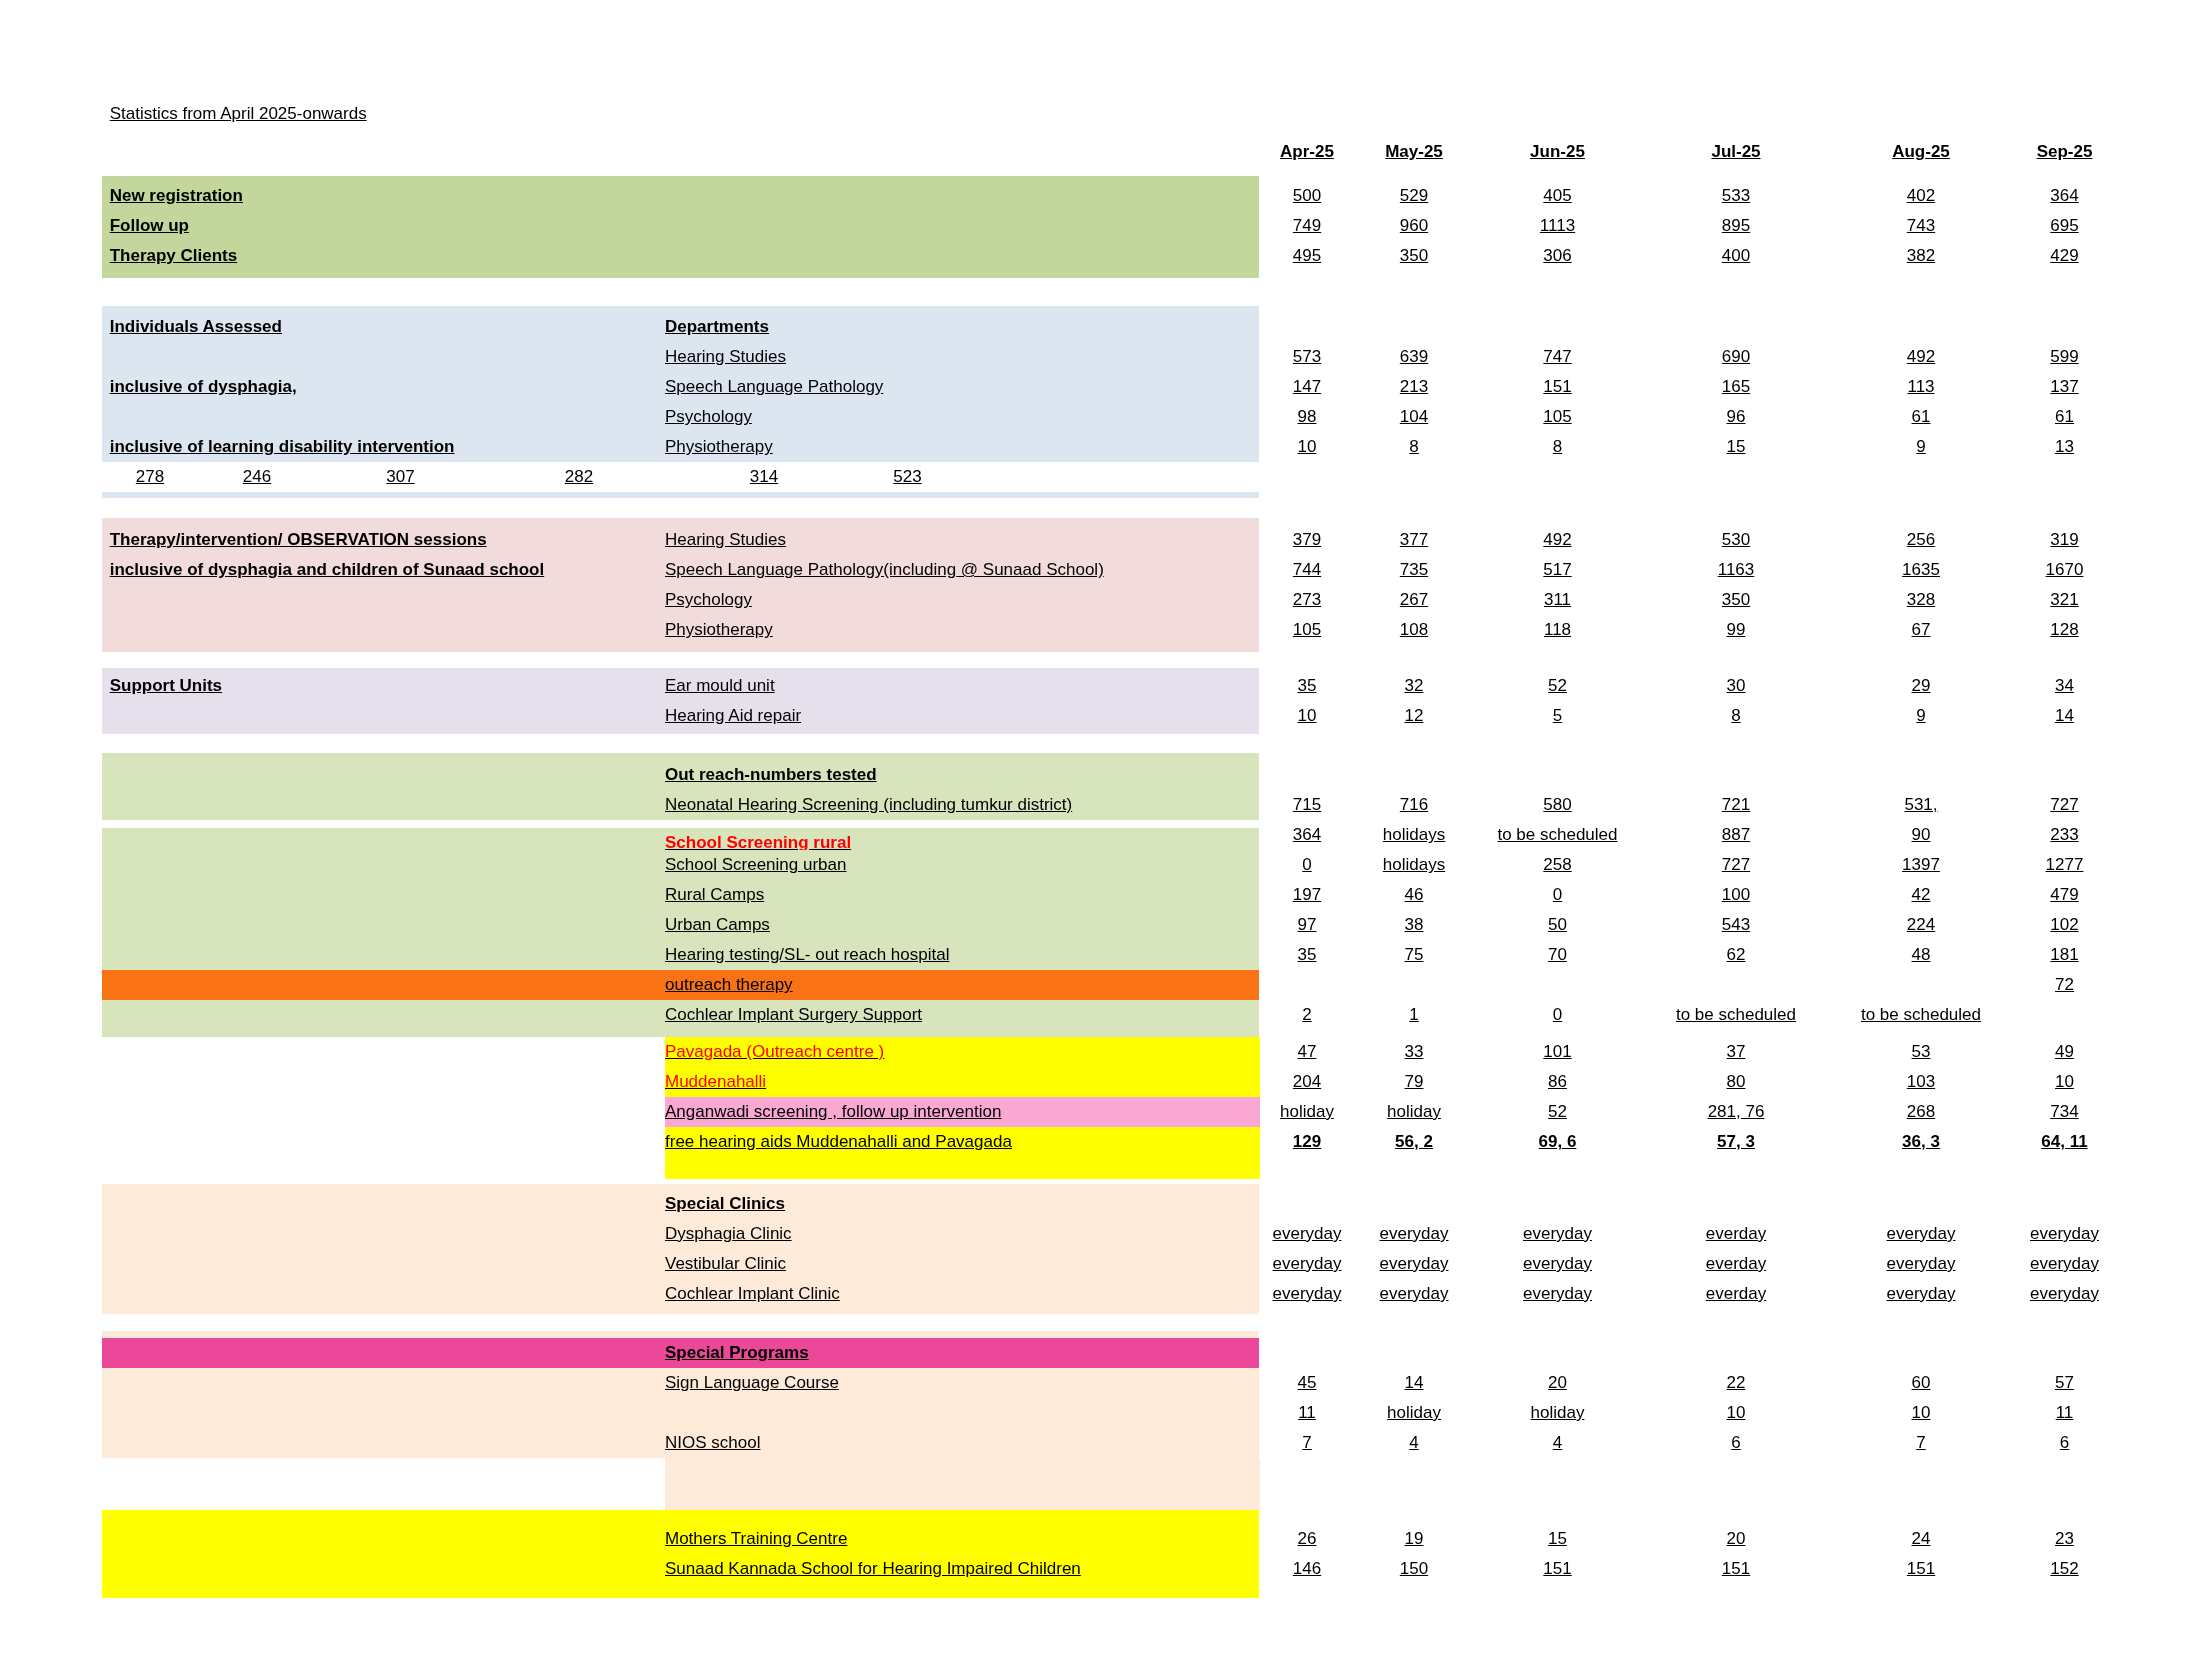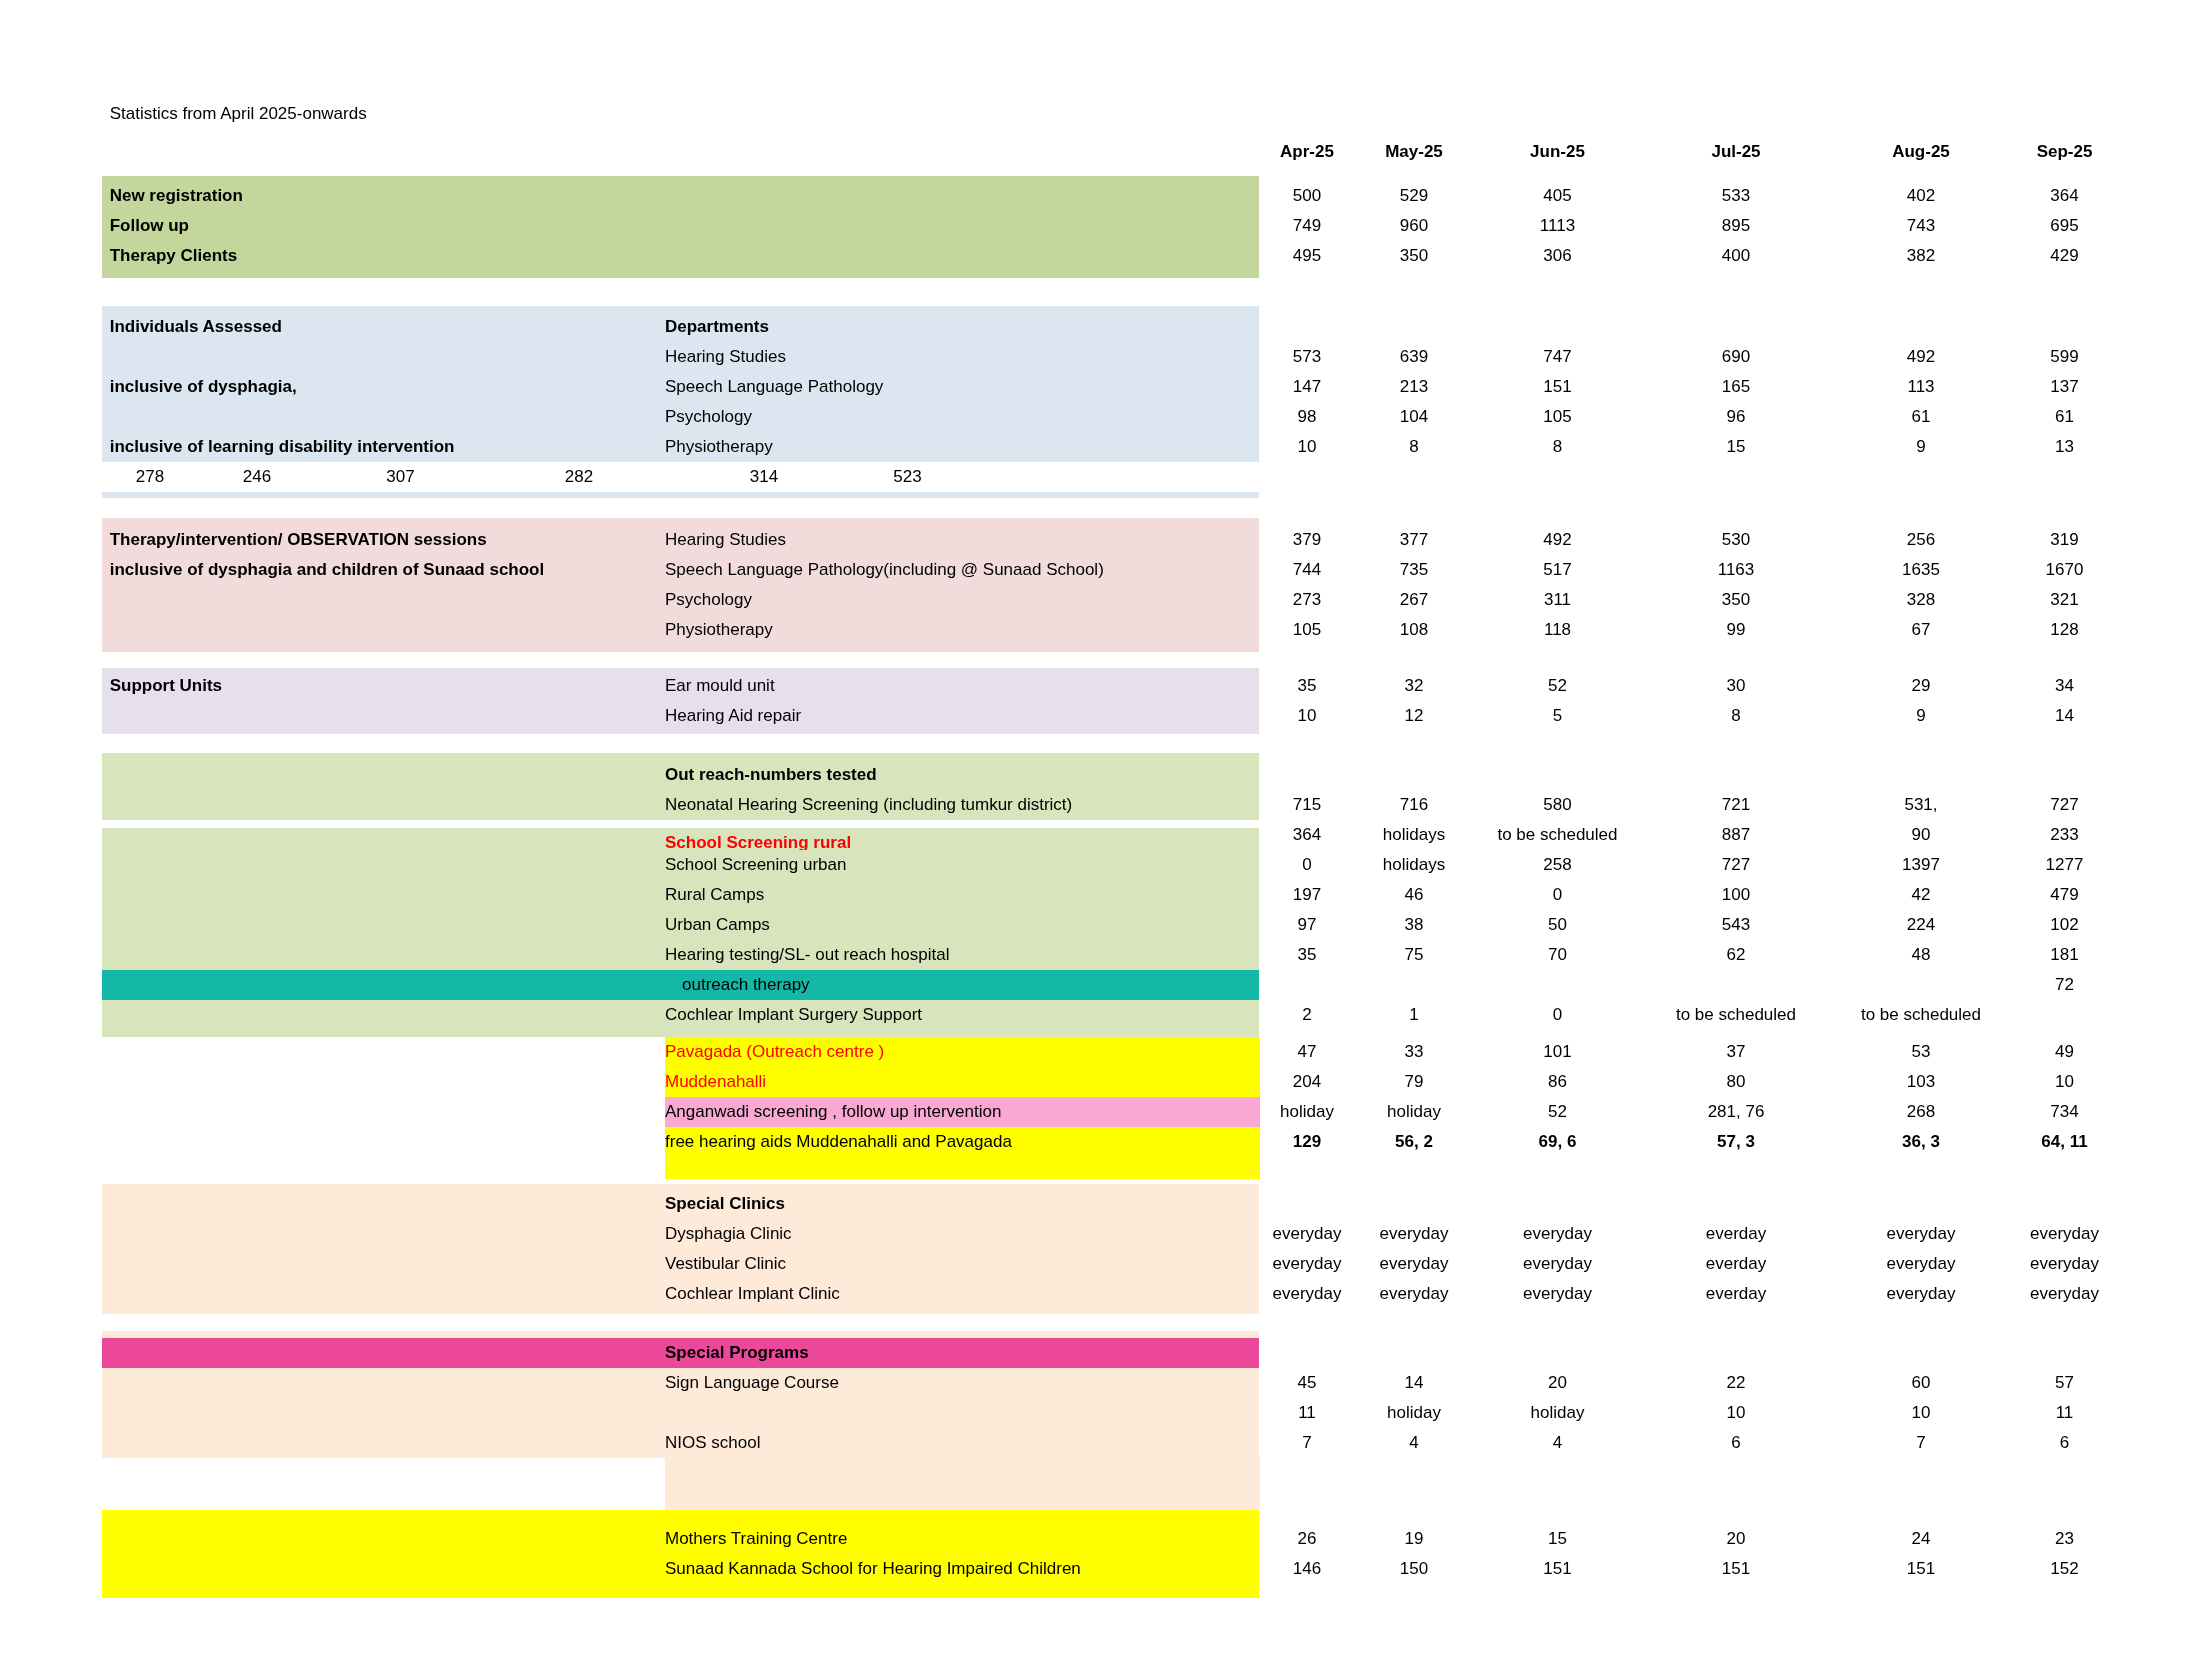--- a/index.html
+++ b/index.html
@@ -1,21 +1,21 @@
 <!DOCTYPE html>
 <html style="font-size:13.8px"><head>
 <meta charset="utf-8">
 <style>
   html,body{margin:0;padding:0;background:#ffffff;}
   body{
     width:2203px;height:1664px;overflow:hidden;
     font-family:"Liberation Sans", sans-serif;
     font-size:17px;color:#000;
   }
-  .page{padding-top:103px;padding-left:102px;}
+  .page{padding-top:103px;padding-left:102px;text-decoration:underline;}
   .title{padding-left:7.7px;height:22.4px;line-height:22.4px;}
   .hdr-gap{height:12px;}
   .row{display:flex;height:30px;align-items:center;}
   .labels{display:flex;width:1157px;height:100%;align-items:center;flex:none;}
   .c1{width:563px;padding-left:7.7px;box-sizing:border-box;height:100%;display:flex;align-items:center;flex:none;}
   .c2{width:595px;box-sizing:border-box;height:100%;display:flex;align-items:center;flex:none;}
   .vals{display:flex;height:100%;align-items:center;flex:none;}
   .v{height:100%;display:flex;align-items:center;justify-content:center;text-align:center;flex:none;}
   .v0{width:96px}.v1{width:118px}.v2{width:169px}.v3{width:188px}.v4{width:182px}.v5{width:105px}
   .b{font-weight:bold;}
@@ -406,21 +406,21 @@
           <div class="vals">
             <div class="v v0">35</div>
             <div class="v v1">75</div>
             <div class="v v2">70</div>
             <div class="v v3">62</div>
             <div class="v v4">48</div>
             <div class="v v5">181</div>
           </div>
         </div>
         <div class="row">
-          <div class="labels" style="background-color: #14b8a6; gap: 17px;">
+          <div class="labels" style="background-color: #f97316;">
             <div class="c1"></div>
             <div class="c2">outreach therapy</div>
           </div>
           <div class="vals">
             <div class="v v0"></div>
             <div class="v v1"></div>
             <div class="v v2"></div>
             <div class="v v3"></div>
             <div class="v v4"></div>
             <div class="v v5">72</div>

